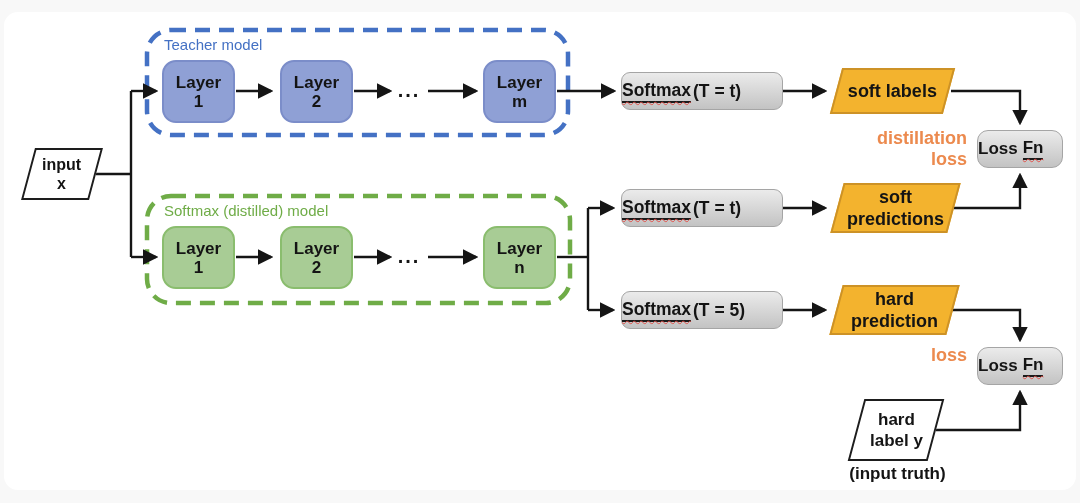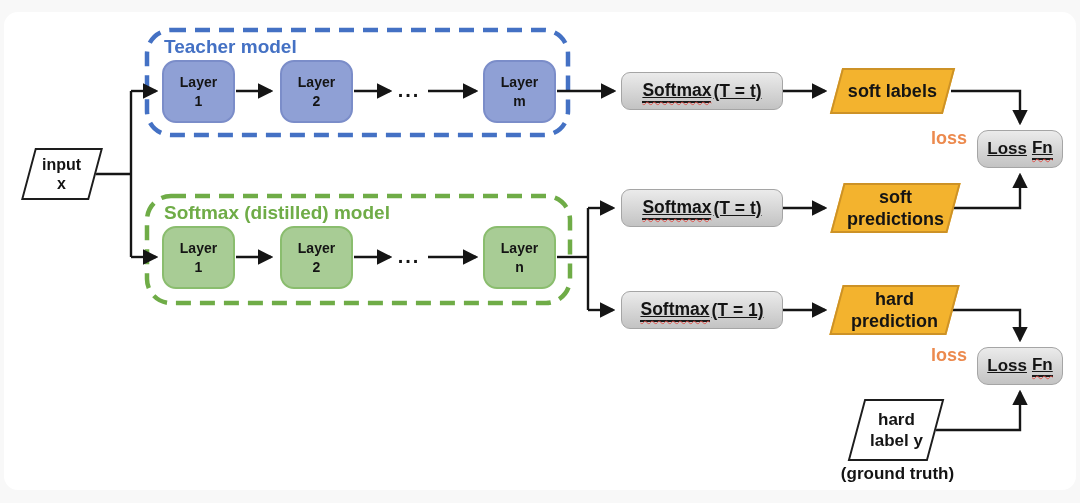--- a/index.html
+++ b/index.html
@@ -5,42 +5,42 @@
   html,body{margin:0;padding:0;background:#f8f8f8;}
   #canvas{position:relative;width:1080px;height:503px;background:#f8f8f8;
           font-family:"Liberation Sans",sans-serif;overflow:hidden;}
   #card{position:absolute;left:4px;top:12px;width:1072px;height:478px;
         background:#ffffff;border-radius:14px;}
   #wires{position:absolute;left:0;top:0;width:1080px;height:503px;}
   .abs{position:absolute;box-sizing:border-box;}
 
   
   .layerbox{width:73px;height:63px;border-radius:14px;display:flex;align-items:center;
-            justify-content:center;text-align:center;font-weight:700;font-size:14px;
+            justify-content:center;text-align:center;font-weight:700;font-size:17px;
             line-height:19px;color:#141414;}
   .layer-blue{background:#8FA0D5;border:2px solid #7B8DC9;}
   .layer-green{background:#A8CC95;border:2px solid #8ABD6E;}
 
   
   .graybox{background:linear-gradient(#EBEBEB,#C3C3C3);border:1.5px solid #A5A5A5;
-           border-radius:9px;display:flex;align-items:center;justify-content:center;
-           font-weight:700;font-size:17.5px;color:#141414;text-decoration:underline;}
+           border-radius:9px;display:flex;align-items:center;justify-content:flex-start;
+           font-weight:700;font-size:17.5px;color:#141414;}
   .lossbox{border-radius:11px;font-size:17px;}
   .u-word{border-bottom:2.2px solid #1a1a1a;
           text-decoration:underline wavy #e0524b 1px;text-underline-offset:5px;}
   .sm-suffix{margin-left:2px;}
   .lf-prefix{margin-right:5px;}
 
   
   .para{transform:skewX(-15deg);display:flex;align-items:center;justify-content:center;}
   .para-inner{transform:skewX(15deg);text-align:center;font-weight:700;color:#141414;}
   .para-orange{background:#F3B32E;border:2px solid #CD9226;}
   .para-white{background:#ffffff;border:2.4px solid #1d1d1d;}
 
-  .dash-label{font-weight:700;font-size:19px;}
+  .dash-label{font-weight:400;font-size:15px;}
   .loss-label{font-weight:700;font-size:18px;line-height:21px;text-align:right;color:#EC8A4E;}
   .ellipsis{font-weight:700;font-size:20px;color:#141414;text-align:center;letter-spacing:2px;}
   .caption{font-weight:700;font-size:17px;color:#141414;text-align:center;}
 </style>
 </head>
 <body>
 
 <div id="canvas">
   <div id="card"></div>
 
@@ -136,40 +136,41 @@
   <div class="abs graybox" style="left:621px;top:72px;width:162px;height:38px;">
     <span class="u-word">Softmax</span>
     <span class="sm-suffix">(T = t)</span>
   </div>
   <div class="abs graybox" style="left:621px;top:189px;width:162px;height:38px;">
     <span class="u-word">Softmax</span>
     <span class="sm-suffix">(T = t)</span>
   </div>
   <div class="abs graybox" style="left:621px;top:291px;width:162px;height:38px;">
     <span class="u-word">Softmax</span>
-    <span class="sm-suffix">(T = 1)</span>
+    <span class="sm-suffix">(T = 5)</span>
   </div>
 
   <div class="abs para para-orange" style="left:836px;top:68px;width:113px;height:46px;">
     <div class="para-inner" style="font-size:18px;">soft labels</div>
   </div>
   <div class="abs para para-orange" style="left:837px;top:183px;width:117px;height:50px;">
     <div class="para-inner" style="font-size:18px;line-height:22px;">
       <div>soft</div>
       <div>predictions</div>
     </div>
   </div>
   <div class="abs para para-orange" style="left:836px;top:285px;width:117px;height:50px;">
     <div class="para-inner" style="font-size:18px;line-height:22px;">
       <div>hard</div>
       <div>prediction</div>
     </div>
   </div>
 
   <div class="abs loss-label" style="left:820px;top:128px;width:147px;">
+    <div>distillation</div>
     <div>loss</div>
   </div>
   <div class="abs loss-label" style="left:820px;top:345px;width:147px;">
     <div>loss</div>
   </div>
 
   <div class="abs graybox lossbox" style="left:977px;top:130px;width:86px;height:38px;">
     <span class="lf-prefix">Loss</span>
     <span class="u-word">Fn</span>
   </div>
@@ -177,14 +178,14 @@
     <span class="lf-prefix">Loss</span>
     <span class="u-word">Fn</span>
   </div>
 
   <div class="abs para para-white" style="left:856px;top:399px;width:80px;height:62px;">
     <div class="para-inner" style="font-size:17px;line-height:21px;">
       <div>hard</div>
       <div>label y</div>
     </div>
   </div>
-  <div class="abs caption" style="left:815px;top:464px;width:165px;">(ground truth)</div>
+  <div class="abs caption" style="left:815px;top:464px;width:165px;">(input truth)</div>
 </div>
 
 </body></html>

